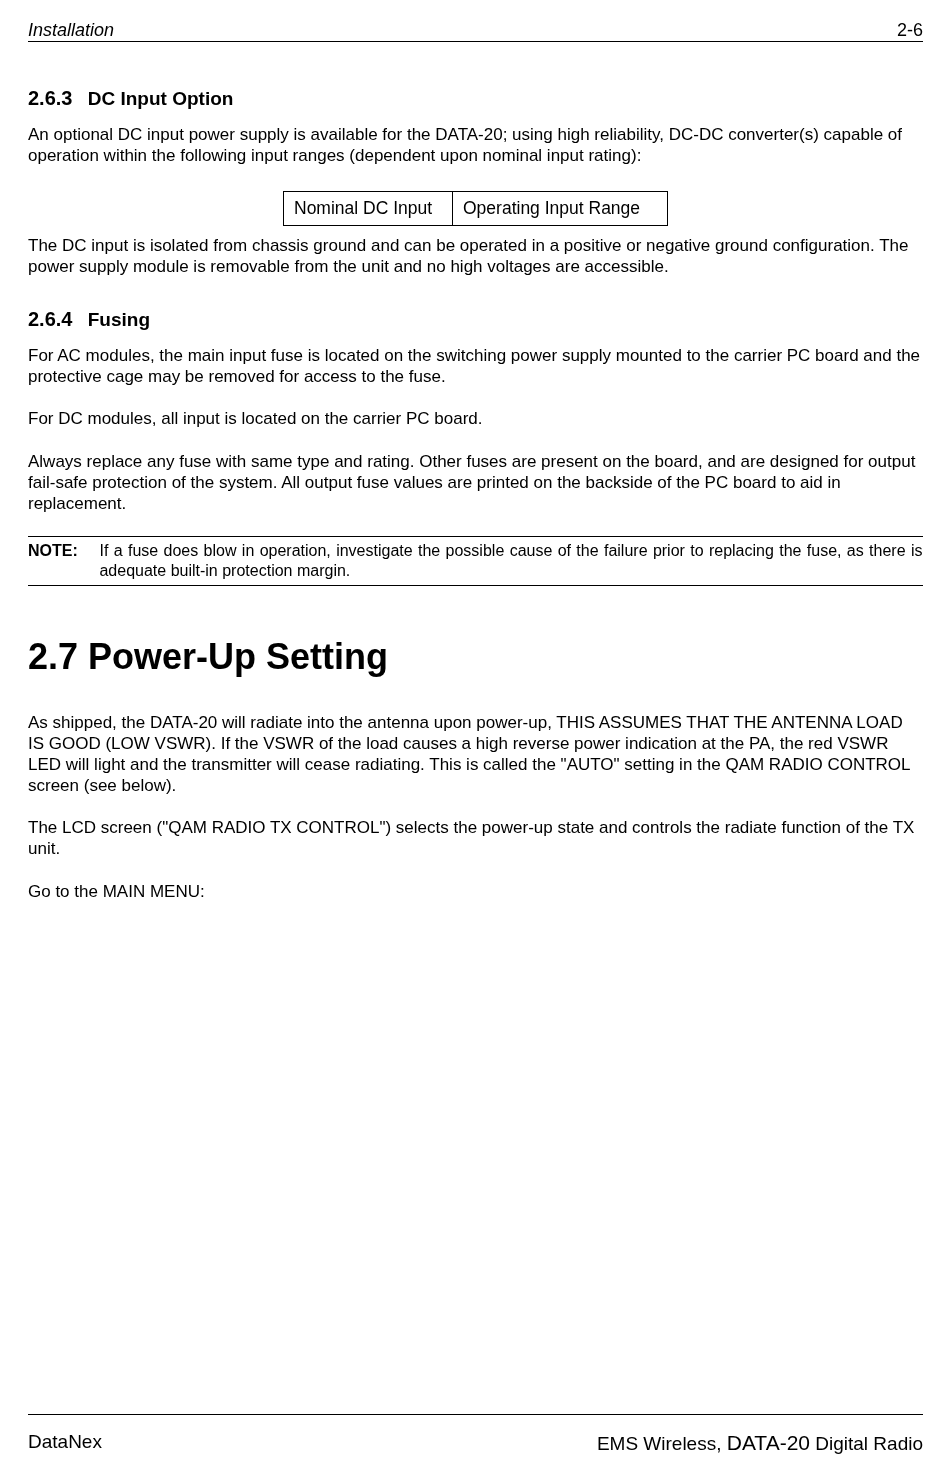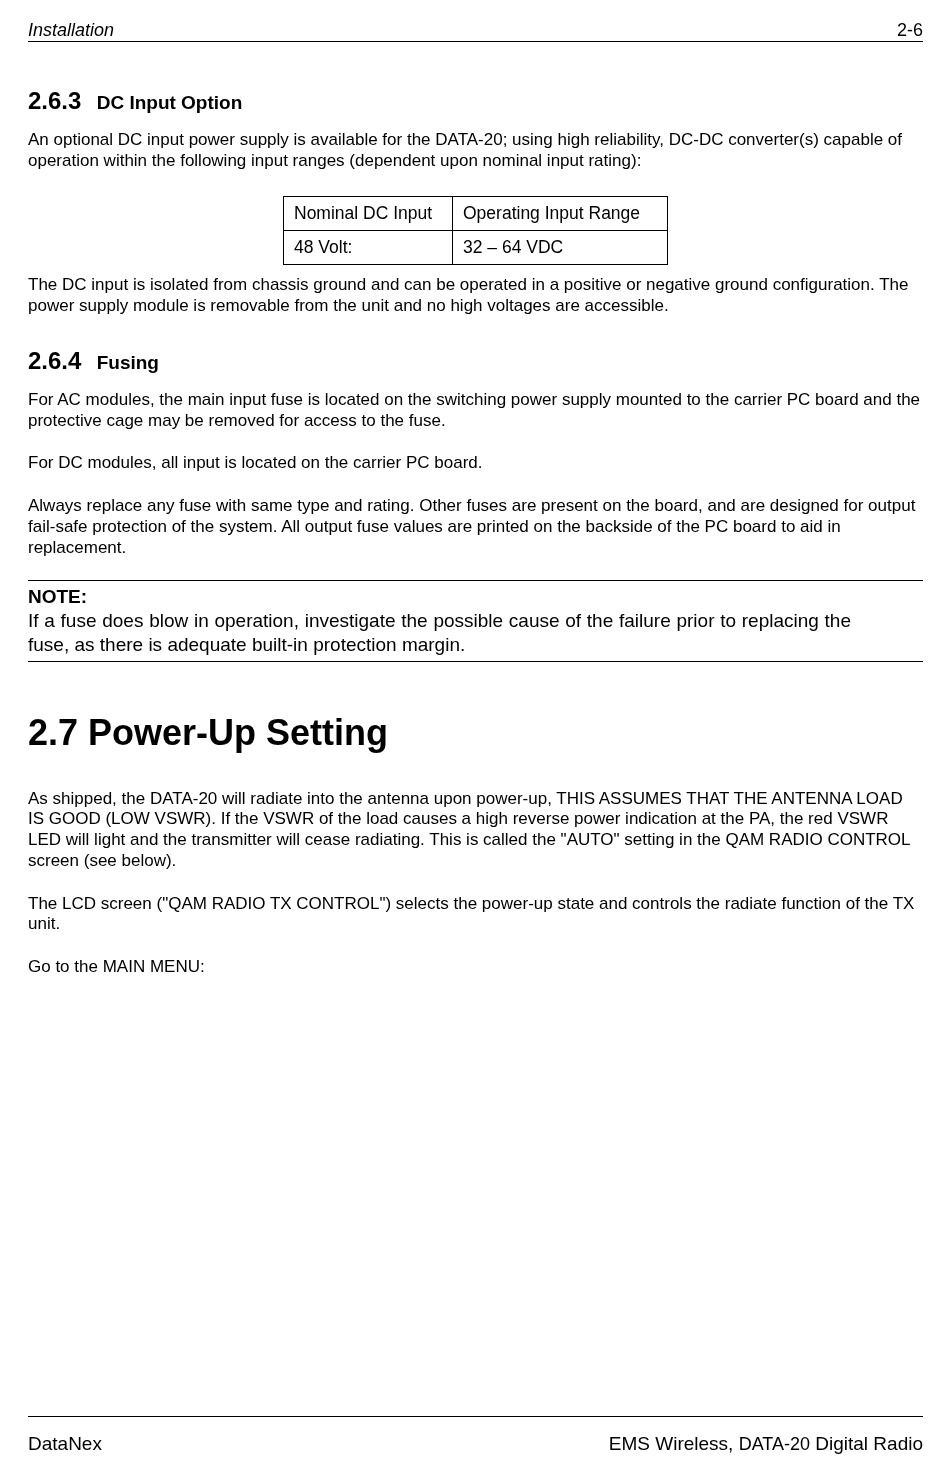--- a/index.html
+++ b/index.html
@@ -25,21 +25,21 @@
     }
     .header-right {
       font-style: normal;
     }
     .subsection-heading {
       font-size: 19px;
       font-weight: bold;
       margin-bottom: 15px;
     }
     .subsection-heading .num {
-      font-size: 24px;
+      font-size: 20px;
       margin-right: 10px;
     }
     .body-text {
       font-size: 17px;
       line-height: 1.22;
       margin-bottom: 22px;
     }
     .dc-table {
       border-collapse: collapse;
       margin: 25px auto 10px auto;
@@ -53,21 +53,21 @@
     .dc-table td:first-child {
       width: 169px;
     }
     .dc-table td:last-child {
       width: 215px;
     }
     .note-block {
       border-top: 1.5px solid #000;
       border-bottom: 1.5px solid #000;
       padding: 4px 0;
-      font-size: 19px;
+      font-size: 16px;
       line-height: 1.25;
       margin-bottom: 50px;
     }
     .note-block .note-label {
       font-weight: bold;
       display: inline-block;
       vertical-align: top;
       width: 67px;
     }
     .note-block .note-body {
@@ -87,21 +87,21 @@
       bottom: 15px;
       left: 28px;
       right: 28px;
       border-top: 1.5px solid #000;
       display: flex;
       justify-content: space-between;
       font-size: 19px;
       padding-top: 16px;
     }
     .footer-right .productname {
-      font-size: 18px;
+      font-size: 21px;
     }
   </style>
 </head>
 <body>
 
 <div class="header-line">
   <span>Installation</span>
   <span class="header-right">2-6</span>
 </div>
 
@@ -110,24 +110,20 @@
   <span>DC Input Option</span>
 </div>
 
 <p class="body-text">An optional DC input power supply is available for the DATA-20; using high reliability, DC-DC converter(s) capable of operation within the following input ranges (dependent upon nominal input rating):</p>
 
 <table class="dc-table">
   <tbody>
       <tr>
     <td>Nominal DC Input</td>
     <td>Operating Input Range</td>
-  </tr>
-  <tr>
-    <td>48 Volt:</td>
-    <td>32 – 64 VDC</td>
   </tr>
 </tbody>
   </table>
 
 <p class="body-text" style="">The DC input is isolated from chassis ground and can be operated in a positive or negative ground configuration.  The power supply module is removable from the unit and no high voltages are accessible.</p>
 
 <div class="subsection-heading" style="margin-top:30px;">
   <span class="num">2.6.4</span>
   <span>Fusing</span>
 </div>

